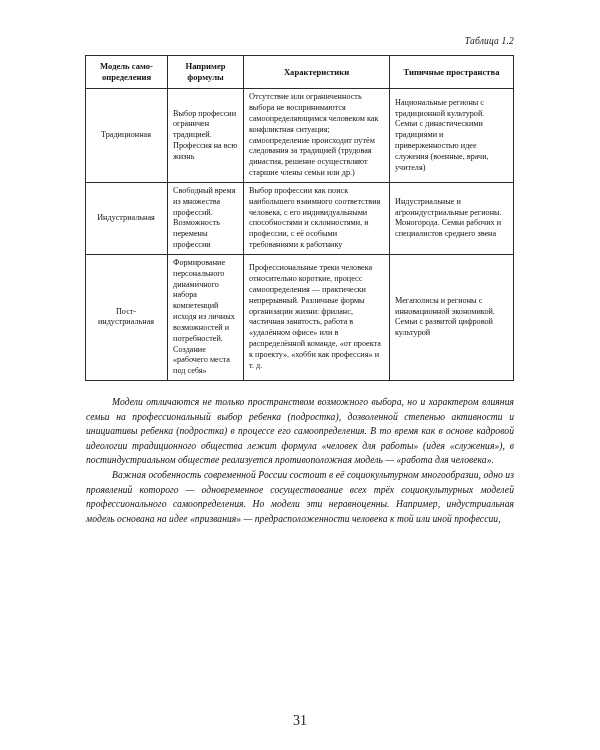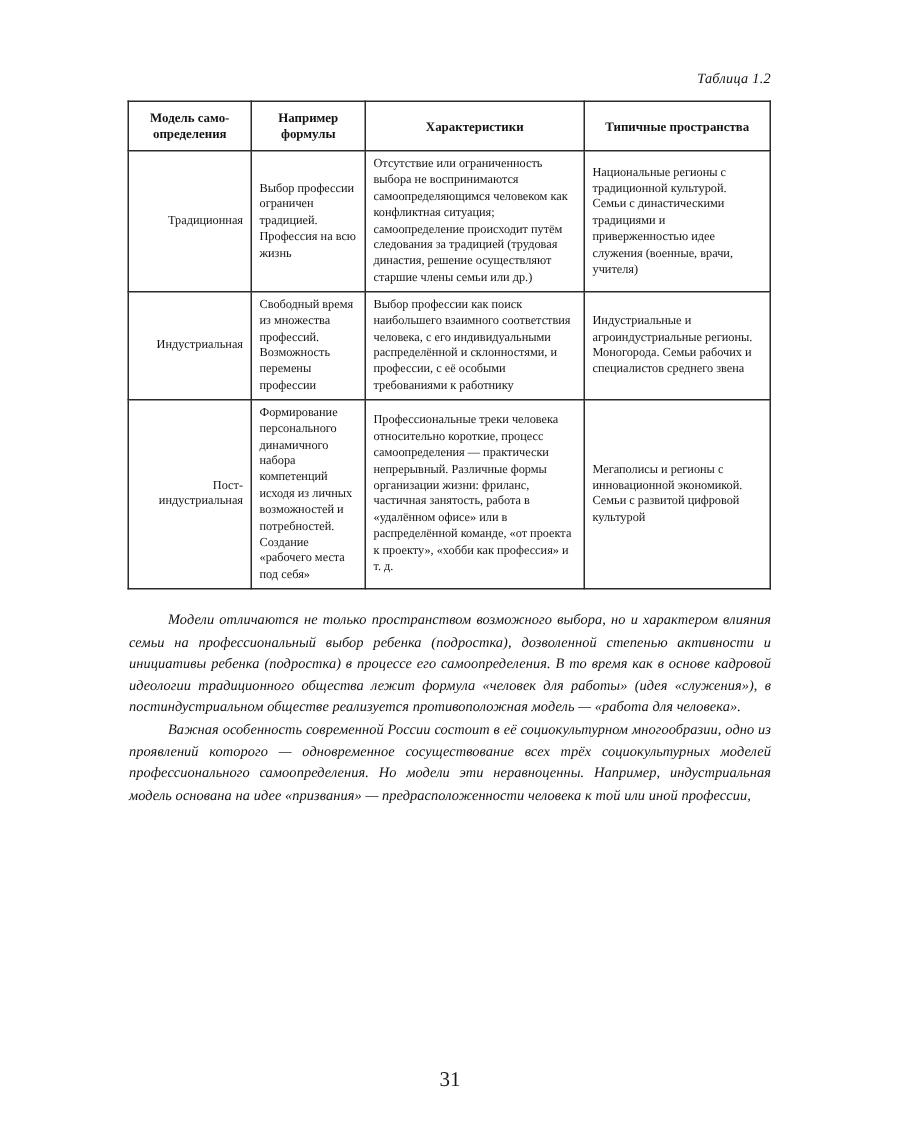--- a/index.html
+++ b/index.html
@@ -15,21 +15,21 @@
     color: #1a1a1a;
     overflow: hidden;
   }
   .page {
     position: absolute;
     left: 0;
     top: 0;
     width: 600px;
     height: 750px;
     box-sizing: border-box;
-    padding: 48px 86px 0 86px;
+    padding: 36px 86px 0 86px;
   }
 
   
   .table-number {
     text-align: right;
     font-style: italic;
     font-size: 9.5px;
     letter-spacing: 0.2px;
     margin: 0 0 9px 0;
     color: #111;
@@ -60,21 +60,21 @@
     color: #141414;
   }
   table.models thead th {
     text-align: center;
     font-weight: bold;
     font-size: 8.6px;
     line-height: 1.3;
     padding: 5px 4px 5px 4px;
   }
   table.models td.cell-model {
-    text-align: right;
+    text-align: center;
     padding-left: 4px;
   }
   table.models td.cell-formula,
   table.models td.cell-char,
   table.models td.cell-space {
     text-align: left;
   }
   .col-model  { width: 82px; }
   .col-form   { width: 76px; }
   .col-char   { width: 146px; }
@@ -135,21 +135,21 @@
     <tbody>
       <tr>
         <td class="cell-model">Традиционная</td>
         <td class="cell-formula">Выбор профессии ограничен традицией. Профессия на всю жизнь</td>
         <td class="cell-char">Отсутствие или ограниченность выбора не воспринимаются самоопределяющимся человеком как конфликтная ситуация; самоопределение происходит путём следования за традицией (трудовая династия, решение осуществляют старшие члены семьи или др.)</td>
         <td class="cell-space">Национальные регионы с традиционной культурой. Семьи с династическими традициями и приверженностью идее служения (военные, врачи, учителя)</td>
       </tr>
       <tr>
         <td class="cell-model">Индустриальная</td>
         <td class="cell-formula">Свободный время из множества профессий. Возможность перемены профессии</td>
-        <td class="cell-char">Выбор профессии как поиск наибольшего взаимного соответствия человека, с его индивидуальными распределённой и склонностями, и профессии, с её особыми требованиями к работнику</td>
+        <td class="cell-char">Выбор профессии как поиск наибольшего взаимного соответствия человека, с его индивидуальными способностями и склонностями, и профессии, с её особыми требованиями к работнику</td>
         <td class="cell-space">Индустриальные и агроиндустриальные регионы. Моногорода. Семьи рабочих и специалистов среднего звена</td>
       </tr>
       <tr>
         <td class="cell-model">Пост-индустриальная</td>
         <td class="cell-formula">Формирование персонального динамичного набора компетенций исходя из личных возможностей и потребностей. Создание «рабочего места под себя»</td>
         <td class="cell-char">Профессиональные треки человека относительно короткие, процесс самоопределения — практически непрерывный. Различные формы организации жизни: фриланс, частичная занятость, работа в «удалённом офисе» или в распределённой команде, «от проекта к проекту», «хобби как профессия» и т. д.</td>
         <td class="cell-space">Мегаполисы и регионы с инновационной экономикой. Семьи с развитой цифровой культурой</td>
       </tr>
     </tbody>
   </table>

